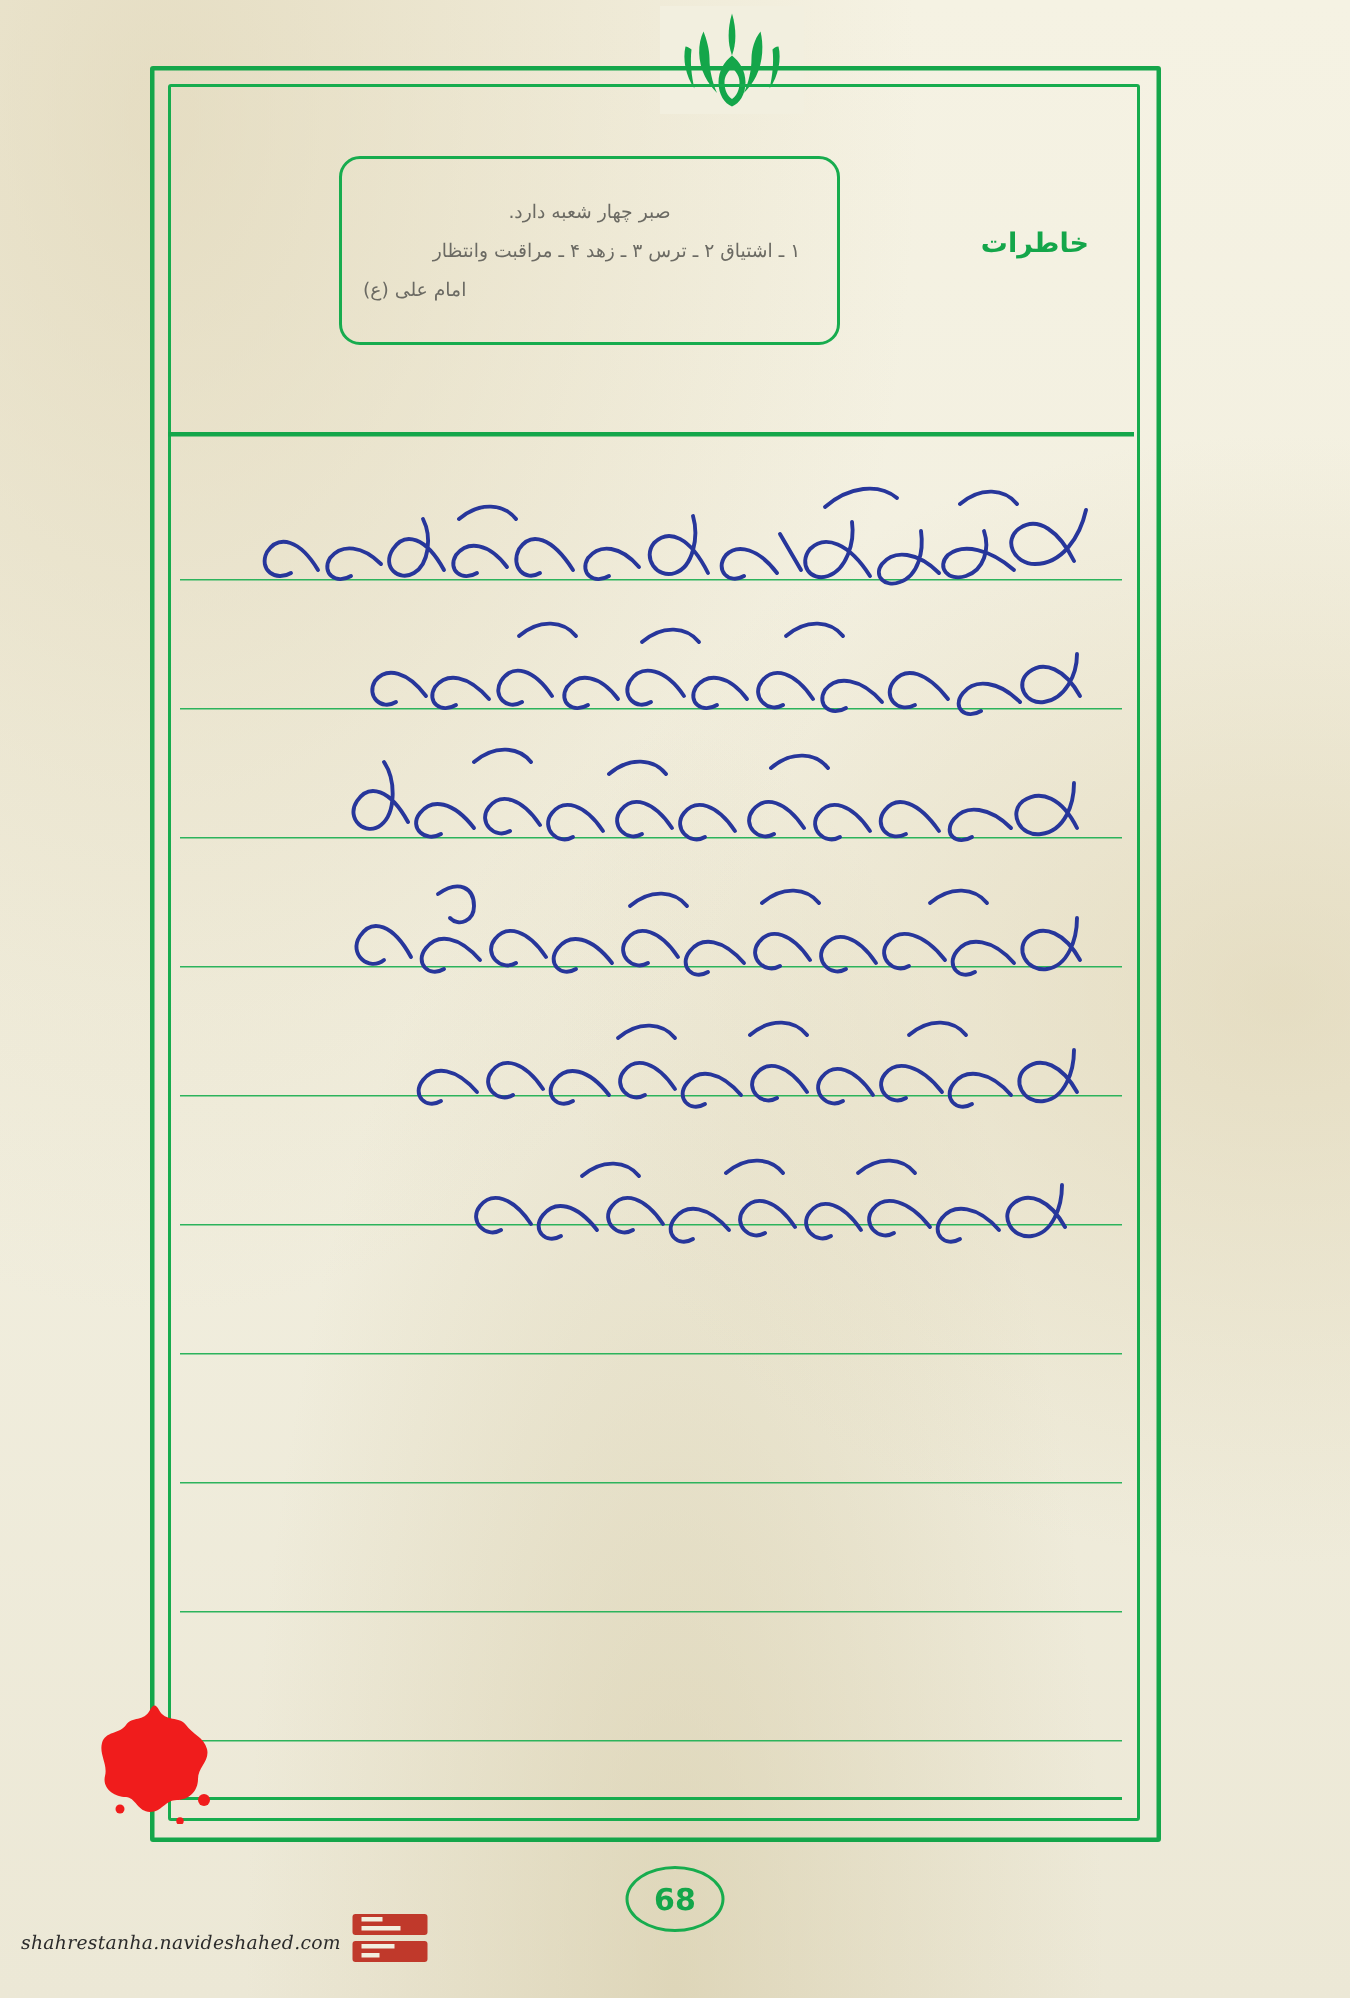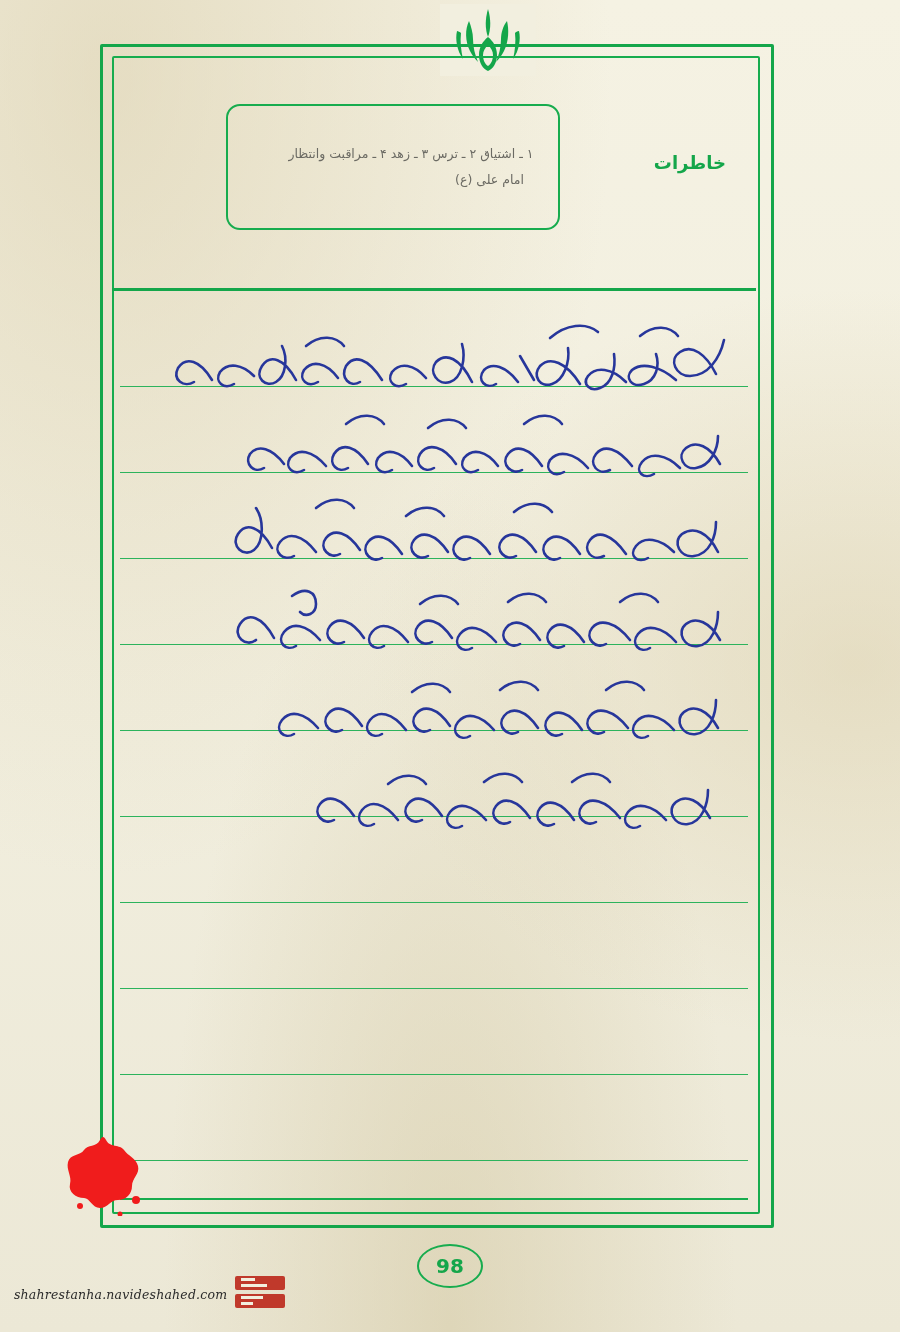--- a/index.html
+++ b/index.html
@@ -116,21 +116,21 @@
   }
   .note-box .note-inner {
     position: absolute;
     inset: 0;
     display: flex;
     flex-direction: column;
     justify-content: center;
     gap: 2px;
   }
   .note-line.l2 { text-align: center; margin-left: 36px; }
-  .note-line.l3 { text-align: right; padding-right: 34px; }
+  .note-line.l3 { text-align: left; padding-right: 34px; }
 
   
   .ruled {
     position: absolute;
     left: 120px;
     top: 300px;
     width: 628px;
     height: 880px;
   }
   .rule {
@@ -234,20 +234,21 @@
 
   <div class="frame-outer"></div>
   <div class="frame-inner"></div>
   <div class="frame-bottom-line"></div>
 
   <div class="header-band">
     <div class="title">خاطرات</div>
 
     <div class="note-box">
       <div class="note-inner">
+        <div class="note-line l1">صبر چهار شعبه دارد.</div>
         <div class="note-line l2">۱ ـ اشتیاق ۲ ـ ترس ۳ ـ زهد ۴ ـ مراقبت وانتظار</div>
         <div class="note-line l3">امام علی (ع)</div>
       </div>
     </div>
 
     <div class="header-rule"></div>
   </div>
 
   <div class="ruled">
     <div class="rule" style="top:86px"></div>
@@ -354,21 +355,21 @@
         <path d="M278,524 C264,506 250,504 242,514 C234,524 244,534 254,528"></path>
         <path d="M234,520 C222,502 208,498 200,508 C192,518 204,530 214,524"></path>
         <path d="M364,486 C378,474 394,476 402,486"></path>
         <path d="M268,488 C282,476 298,478 306,488"></path>
         <path d="M452,486 C466,474 482,476 490,486"></path>
 
       </g>
     </svg>
   </div>
 
-  <div class="page-number">98</div>
+  <div class="page-number">68</div>
 
   <div class="blot">
     <svg width="84" height="80" viewBox="0 0 84 80" aria-hidden="true">
       <path d="M38 4 C34 12 26 8 22 14 C18 20 8 18 6 26 C4 34 10 40 8 48 C6 56 14 62 22 62 C28 62 30 72 38 72 C46 72 48 64 56 64 C64 64 70 58 70 50 C70 42 78 38 76 30 C74 22 66 20 62 14 C58 8 48 12 44 4 C42 0 40 0 38 4 Z" fill="#f01c1c"></path>
       <circle cx="74" cy="64" r="4" fill="#f01c1c"></circle>
       <circle cx="18" cy="70" r="3" fill="#f01c1c"></circle>
       <circle cx="58" cy="78" r="2.5" fill="#f01c1c"></circle>
     </svg>
   </div>
 

